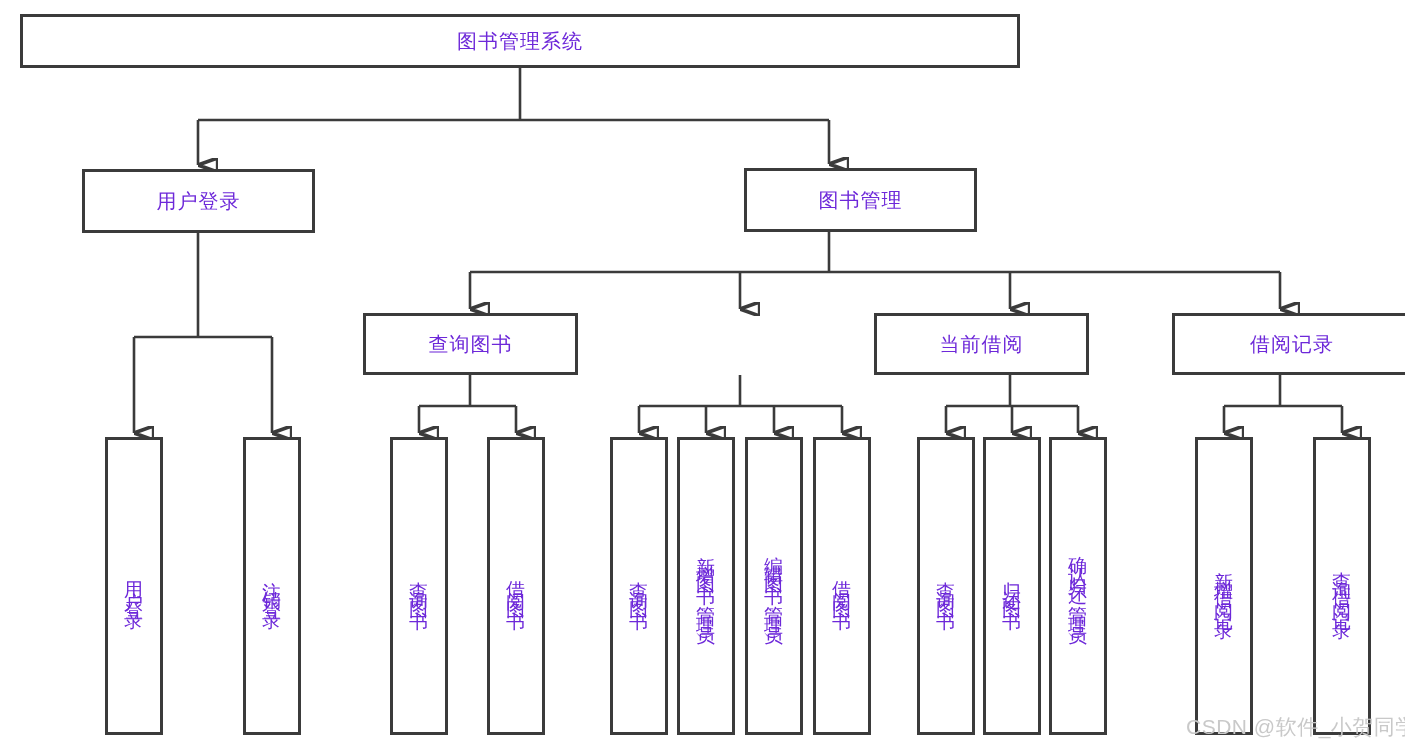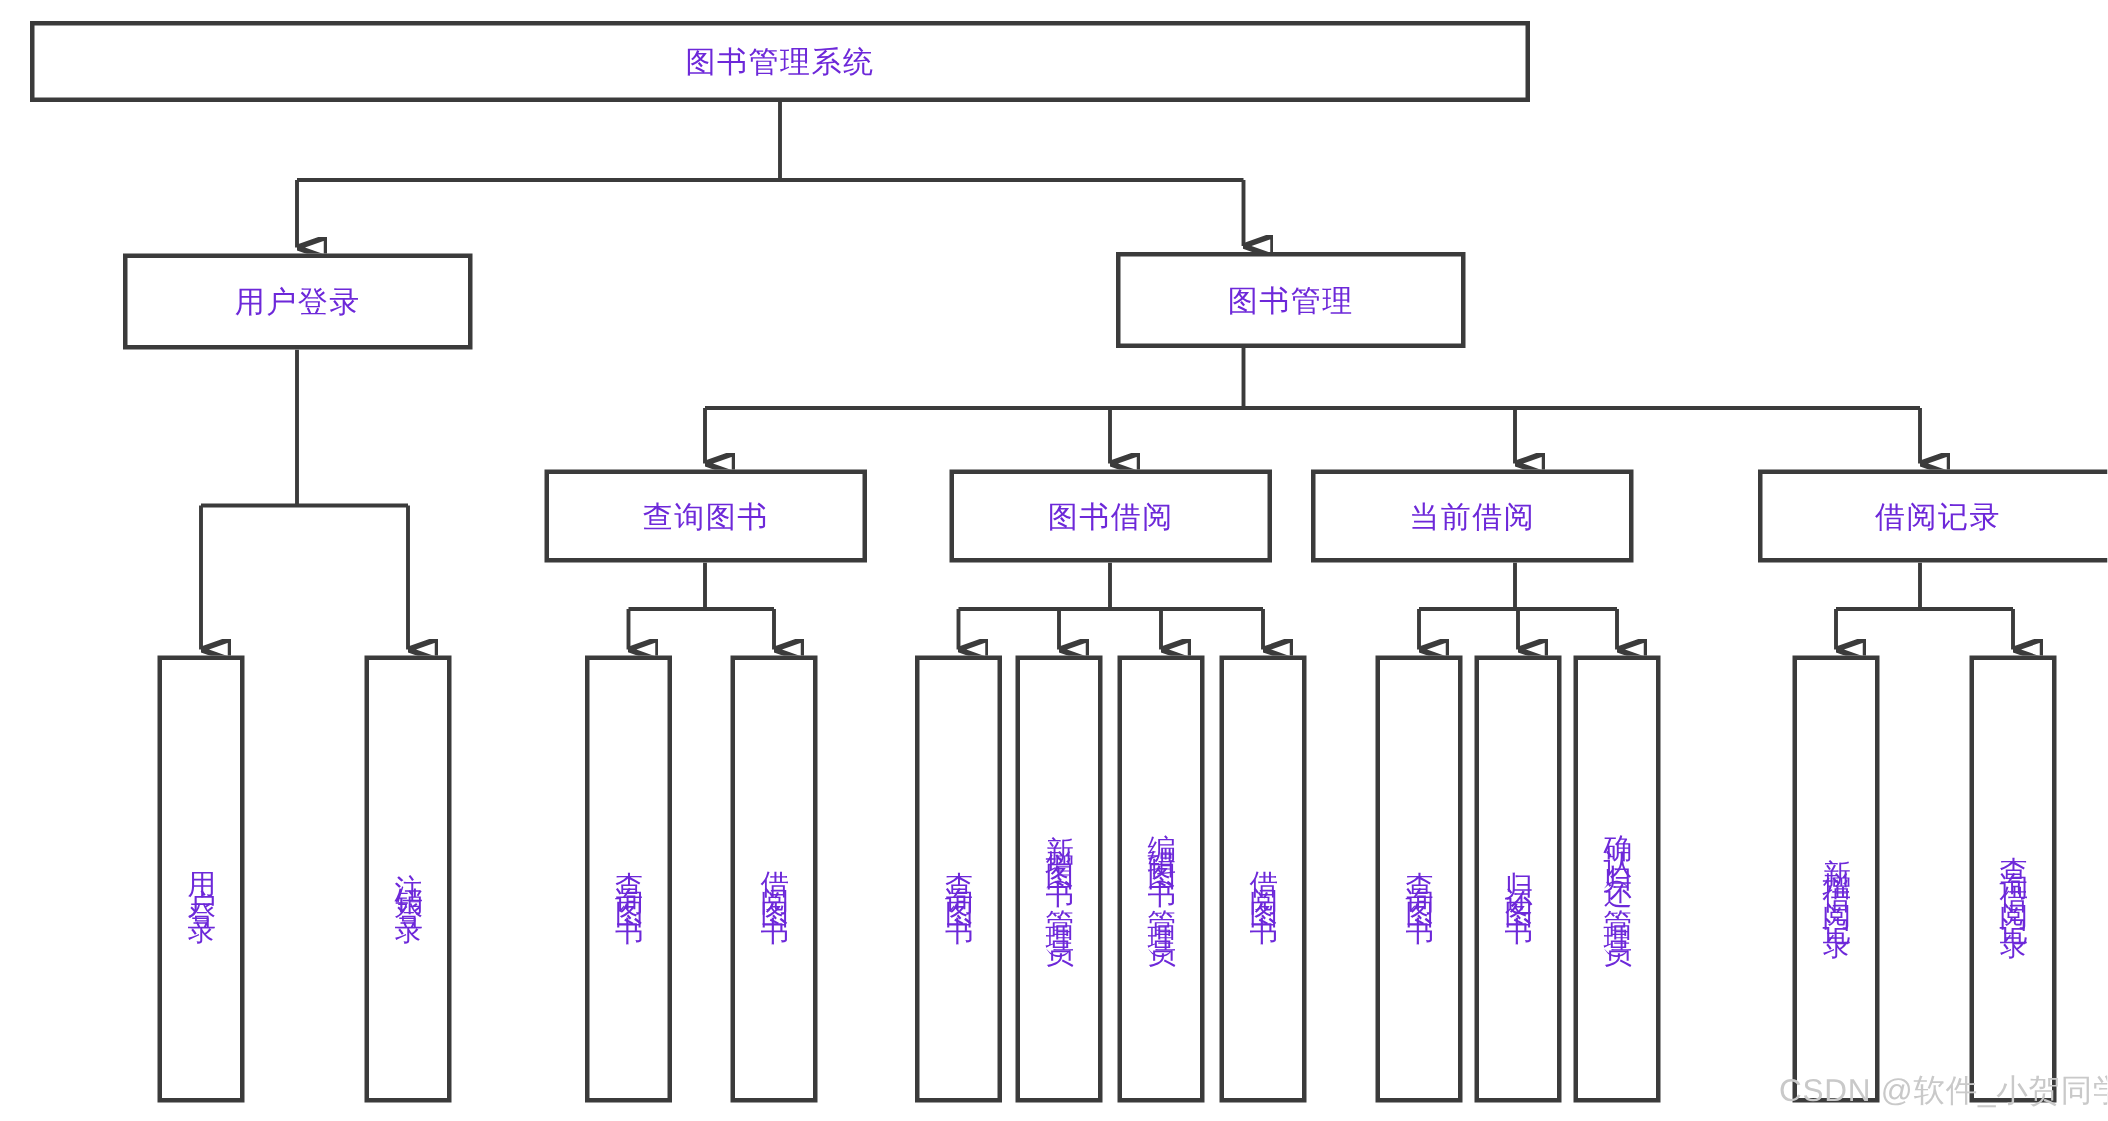--- a/index.html
+++ b/index.html
@@ -101,21 +101,20 @@
     <path d="M1224,406 V433" marker-end="url(#arrow)"></path>
     <path d="M1342,406 V433" marker-end="url(#arrow)"></path>
   </svg>
 
   <div class="box root">图书管理系统</div>
 
   <div class="box lvl2 user">用户登录</div>
   <div class="box lvl2 mgmt">图书管理</div>
 
   <div class="box lvl3 recommend">查询图书</div>
-  <div class="box lvl3 borrow">图书借阅</div>
   <div class="box lvl3 current">当前借阅</div>
   <div class="box lvl3 records">借阅记录</div>
 
   <div class="box leaf" style="left:105px">
     <span>用户登录</span>
   </div>
   <div class="box leaf" style="left:243px">
     <span>注销登录</span>
   </div>
 

